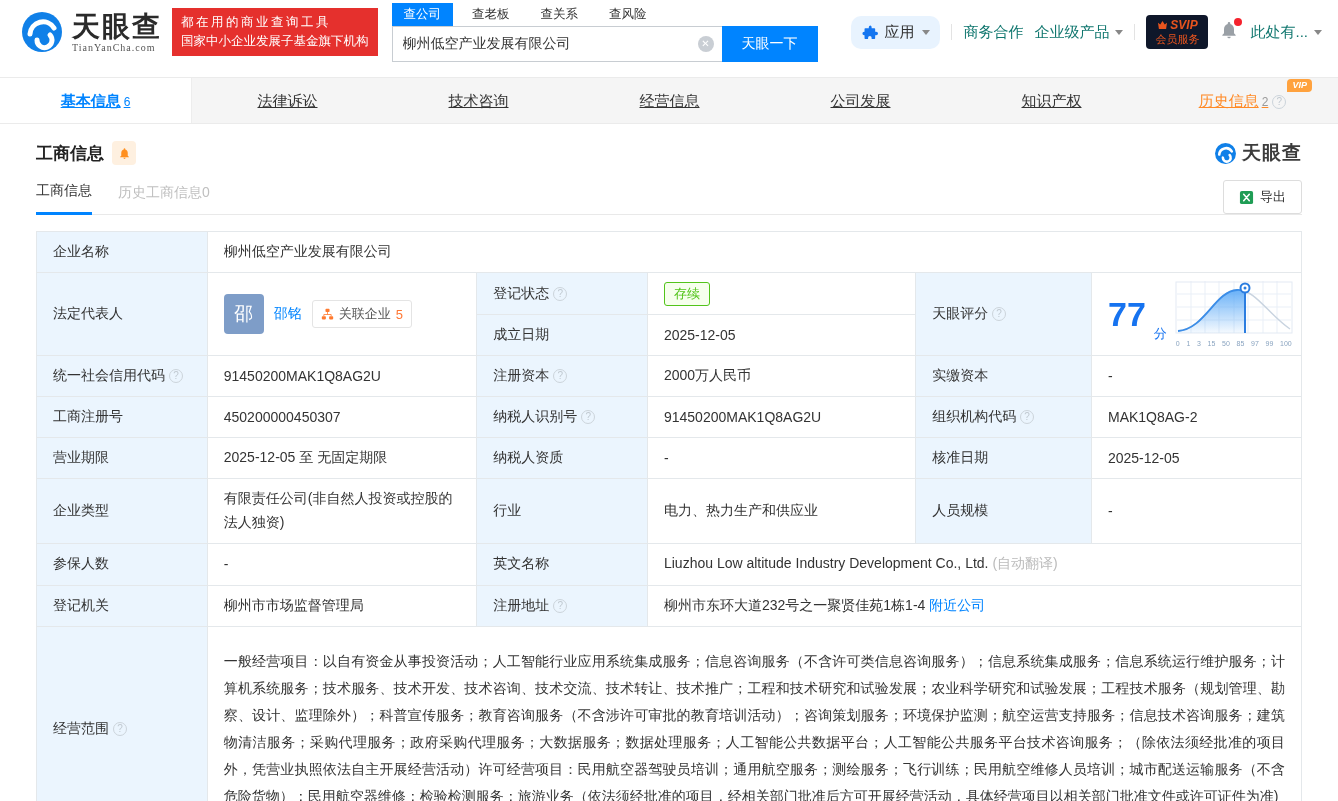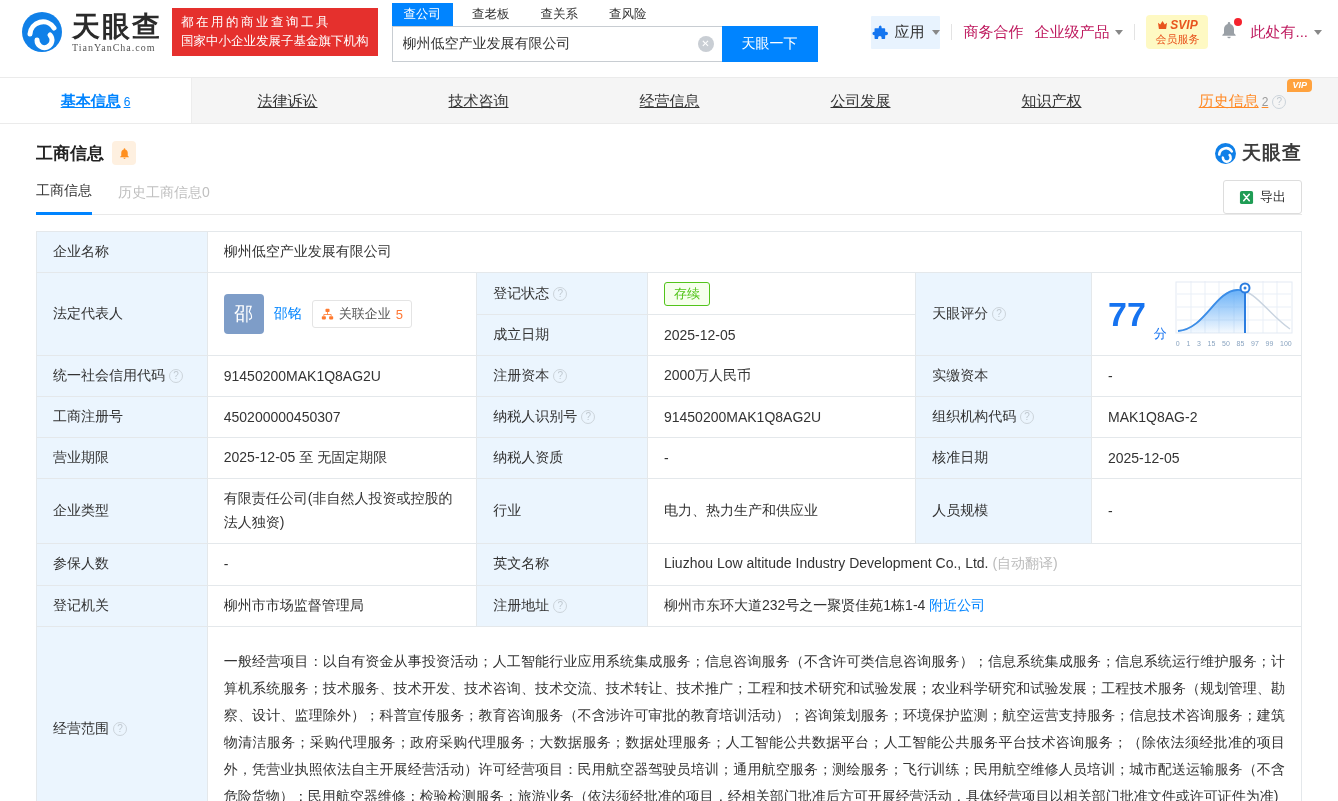--- a/index.html
+++ b/index.html
@@ -19,25 +19,25 @@
   .search-tab { font-size:12.5px; color:#333; padding:3px 12px; cursor:pointer; }
   .search-tab.active { background:#0084ff; color:#fff; }
   .search-row { display:flex; }
   .search-input-box { display:flex; align-items:center; width:330px; height:36px; border:1px solid #c8cdd2; border-right:none; background:#fff; padding:0 8px 0 10px; }
   .search-input-box input { flex:1; border:none; outline:none; font-size:14px; color:#333; font-family:inherit; }
   .clear-icon { width:16px; height:16px; border-radius:50%; background:#c9ced4; color:#fff; font-size:10px; line-height:16px; text-align:center; cursor:pointer; }
   .clear-icon::before { content:"✕"; }
   .search-btn { width:96px; height:36px; background:#0084ff; color:#fff; font-size:14px; border:none; cursor:pointer; font-family:inherit; }
   .header-right { margin-left:auto; display:flex; align-items:center; gap:11px; }
   .hsep { width:1px; height:16px; background:#e3e3e3; }
-  .app-chip { display:flex; align-items:center; gap:6px; background:#e8f3fe; border-radius:1px; padding:7px 0; cursor:pointer; }
+  .app-chip { display:flex; align-items:center; gap:6px; background:#e8f3fe; border-radius:10px; padding:7px 10px; cursor:pointer; }
   .app-chip span { font-size:15px; color:#333; }
   .caret { width:0; height:0; border-left:4px solid transparent; border-right:4px solid transparent; border-top:5px solid #888; display:inline-block; margin-left:2px; }
-  .hlink { font-size:15px; color:#be185d; cursor:pointer; display:flex; align-items:center; gap:4px; white-space:nowrap; }
-  .svip { background:#fef9c3; border-radius:4px; padding:3px 9px; text-align:center; line-height:1.25; cursor:pointer; }
+  .hlink { font-size:15px; color:#0f766e; cursor:pointer; display:flex; align-items:center; gap:4px; white-space:nowrap; }
+  .svip { background:#0f172a; border-radius:4px; padding:3px 9px; text-align:center; line-height:1.25; cursor:pointer; }
   .svip .s1 { color:#e8541e; font-size:12px; font-weight:bold; font-style:italic; display:flex; align-items:center; gap:2px; justify-content:center; }
   .svip .s2 { color:#e8541e; font-size:11px; }
   .bell-wrap { position:relative; cursor:pointer; }
   .bell-dot { position:absolute; top:-2px; right:-3px; width:8px; height:8px; border-radius:50%; background:#f5222d; }
 
   
   .nav-bar { margin-top:13px; height:47px; background:#f5f5f5; border-top:1px solid #ebebeb; border-bottom:1px solid #ebebeb; display:flex; }
   .nav-tab { flex:1; text-align:center; line-height:45px; font-size:15px; color:#333; cursor:pointer; position:relative;text-decoration:underline; }
   .nav-tab.active { background:#fff; color:#0084ff; font-weight:bold; border-right:1px solid #ededed; }
   .nav-count { font-size:12px; margin-left:3px; color:#0084ff; font-weight:normal; }

